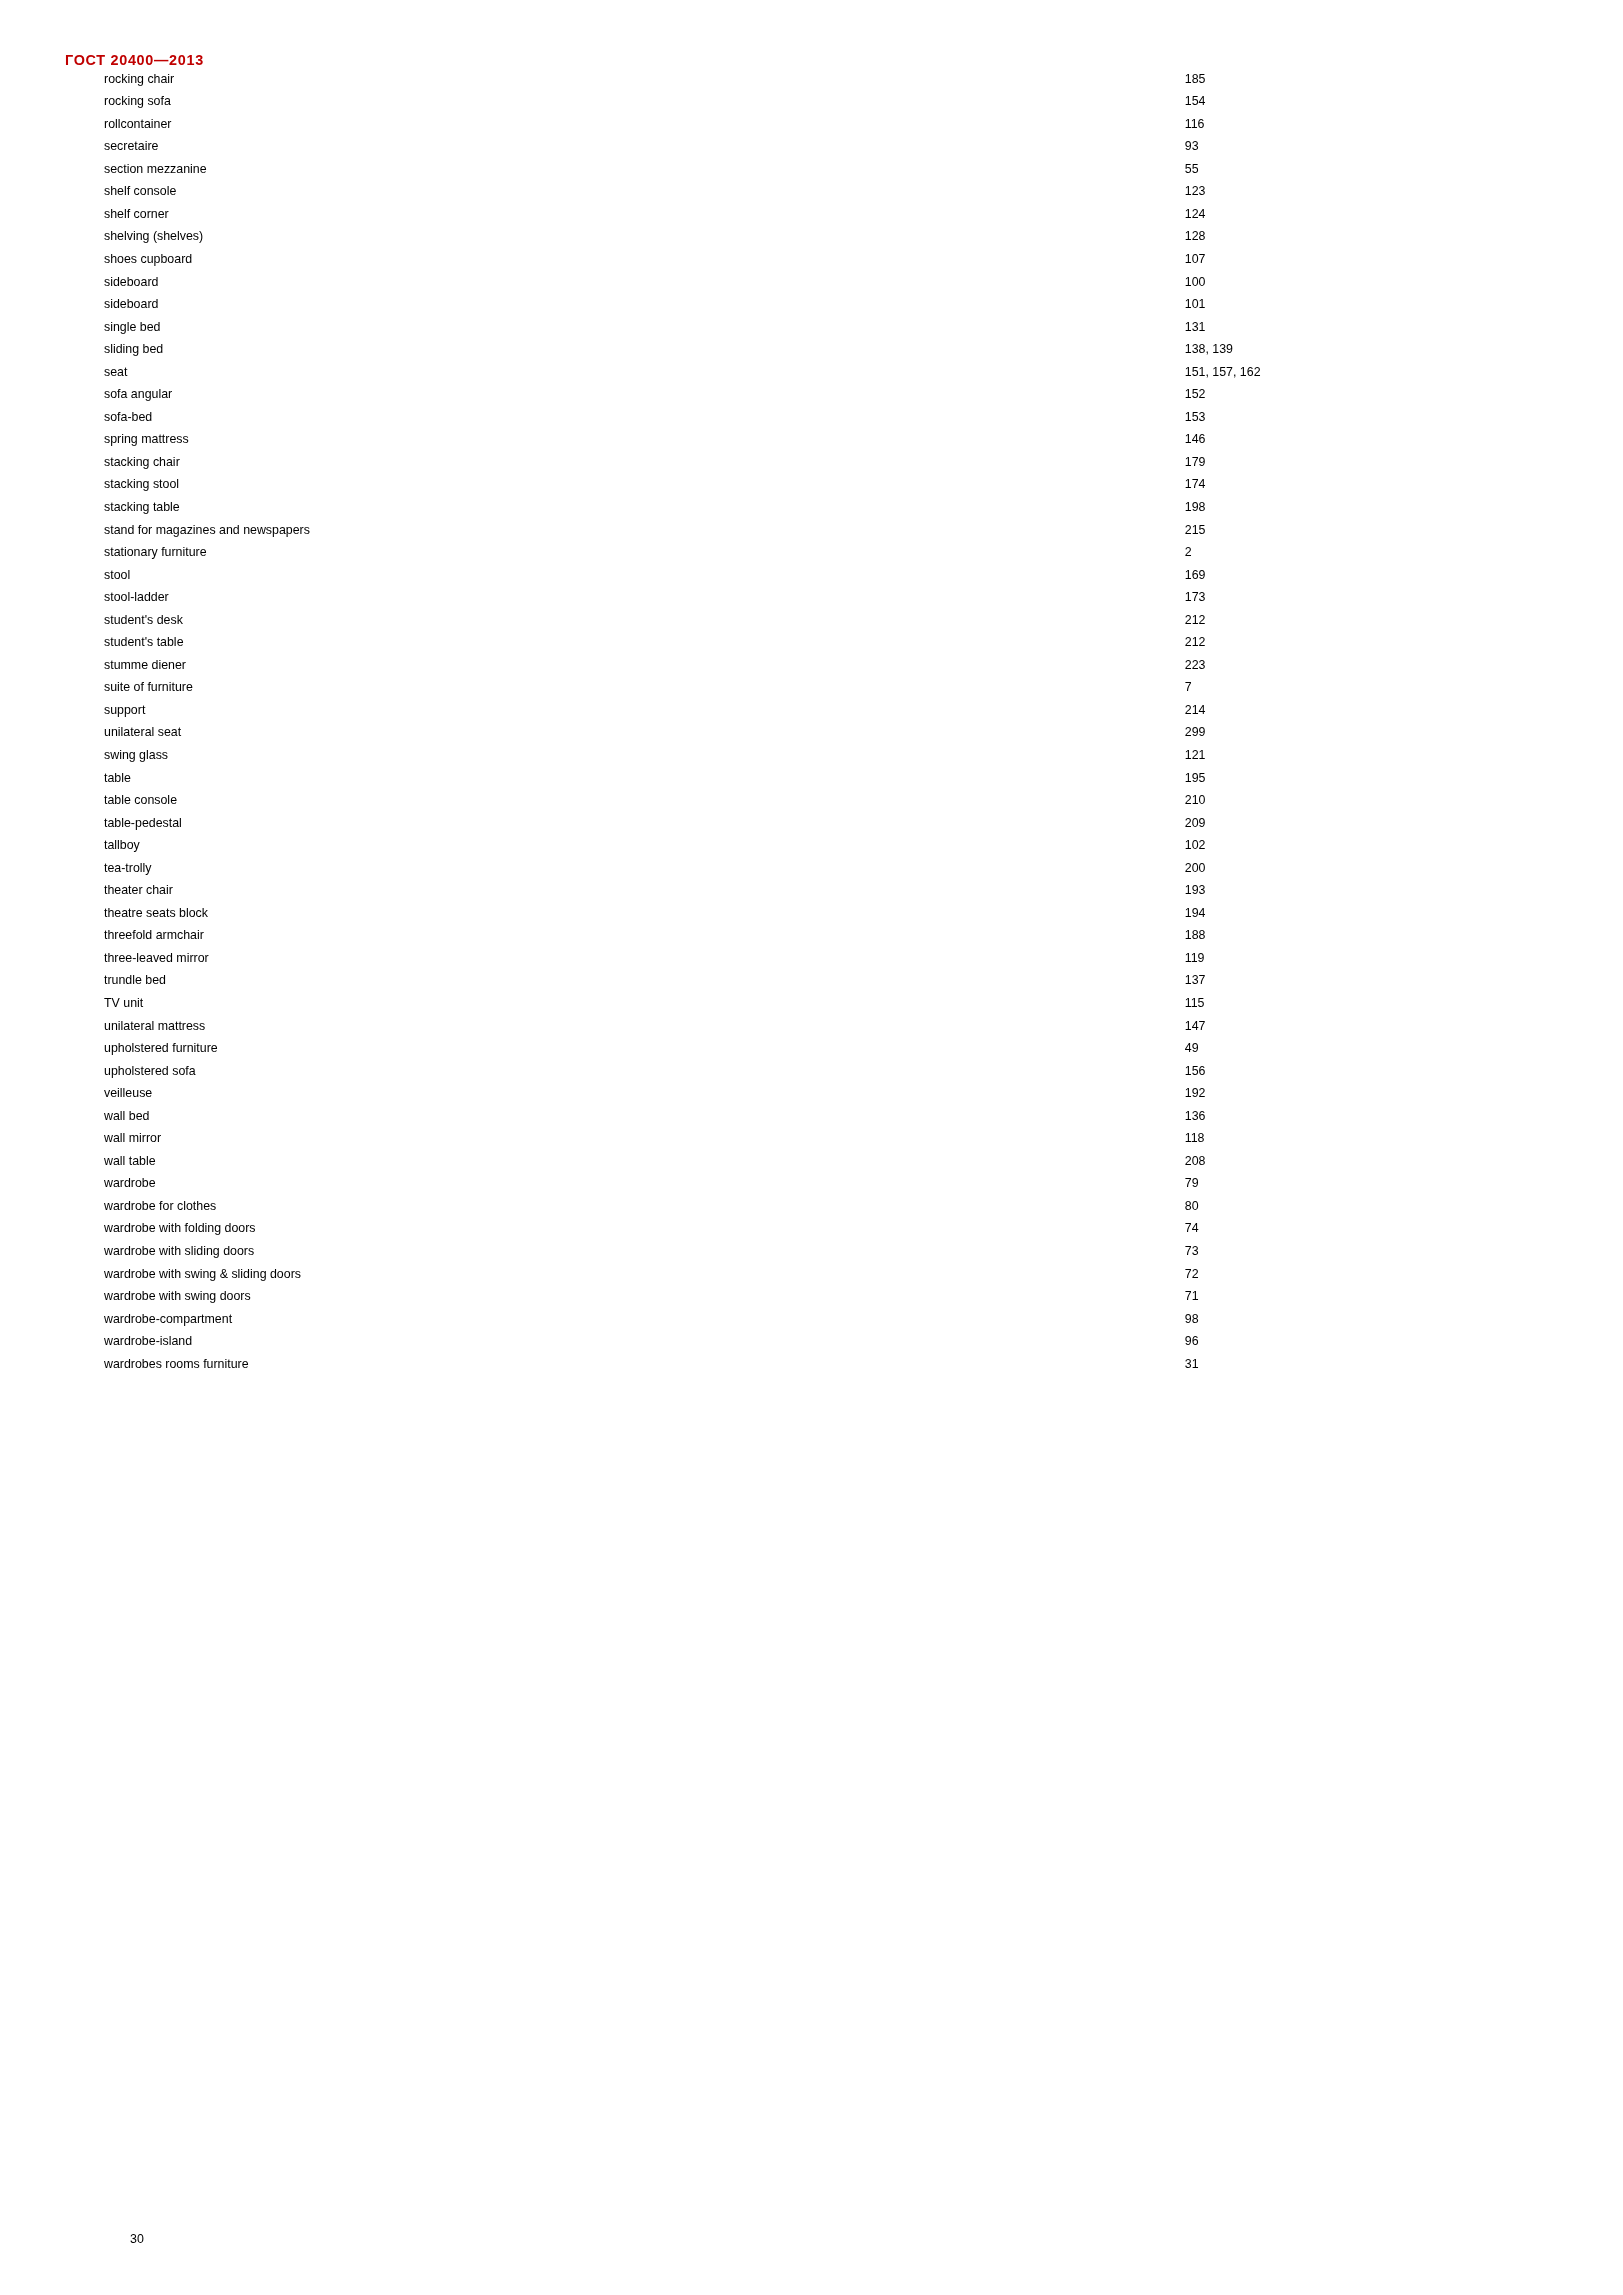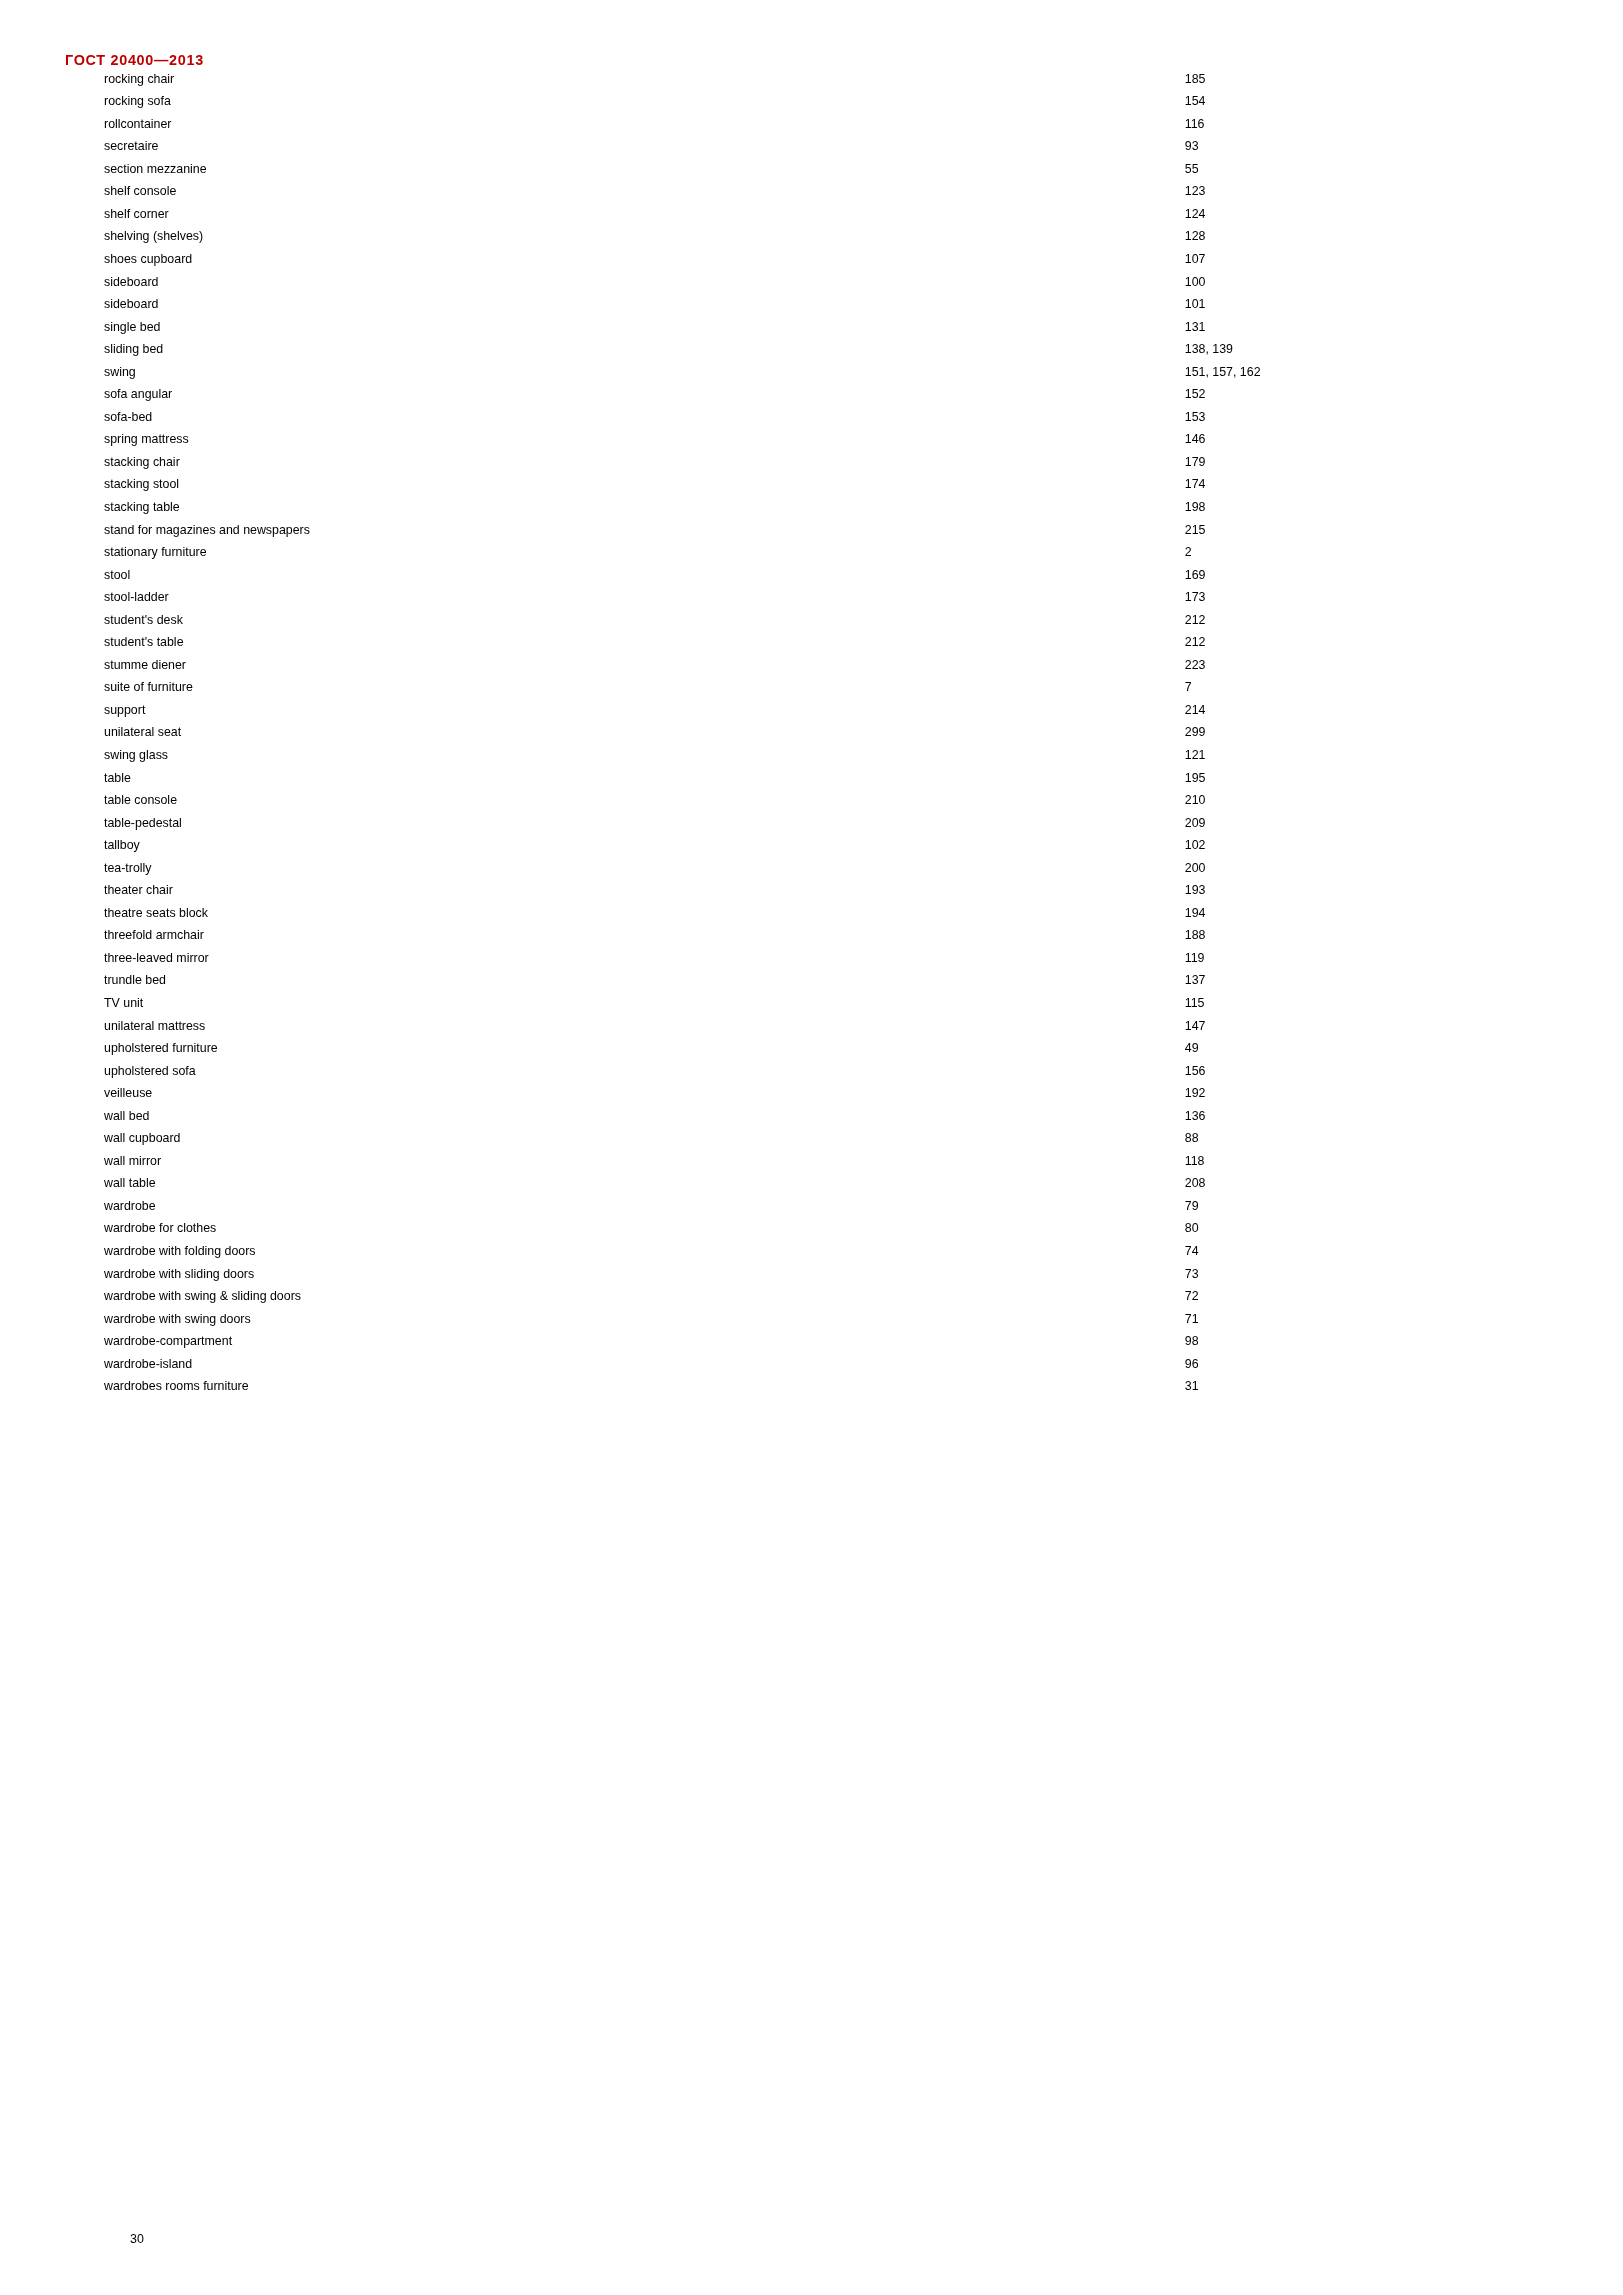--- a/index.html
+++ b/index.html
@@ -115,21 +115,21 @@
         </tr>
         <tr>
           <td>single bed</td>
           <td>131</td>
         </tr>
         <tr>
           <td>sliding bed</td>
           <td>138, 139</td>
         </tr>
         <tr>
-          <td>swing</td>
+          <td>seat</td>
           <td>151, 157, 162</td>
         </tr>
         <tr>
           <td>sofa angular</td>
           <td>152</td>
         </tr>
         <tr>
           <td>sofa-bed</td>
           <td>153</td>
         </tr>
@@ -251,24 +251,20 @@
         </tr>
         <tr>
           <td>veilleuse</td>
           <td>192</td>
         </tr>
         <tr>
           <td>wall bed</td>
           <td>136</td>
         </tr>
         <tr>
-          <td>wall cupboard</td>
-          <td>88</td>
-        </tr>
-        <tr>
           <td>wall mirror</td>
           <td>118</td>
         </tr>
         <tr>
           <td>wall table</td>
           <td>208</td>
         </tr>
         <tr>
           <td>wardrobe</td>
           <td>79</td>

